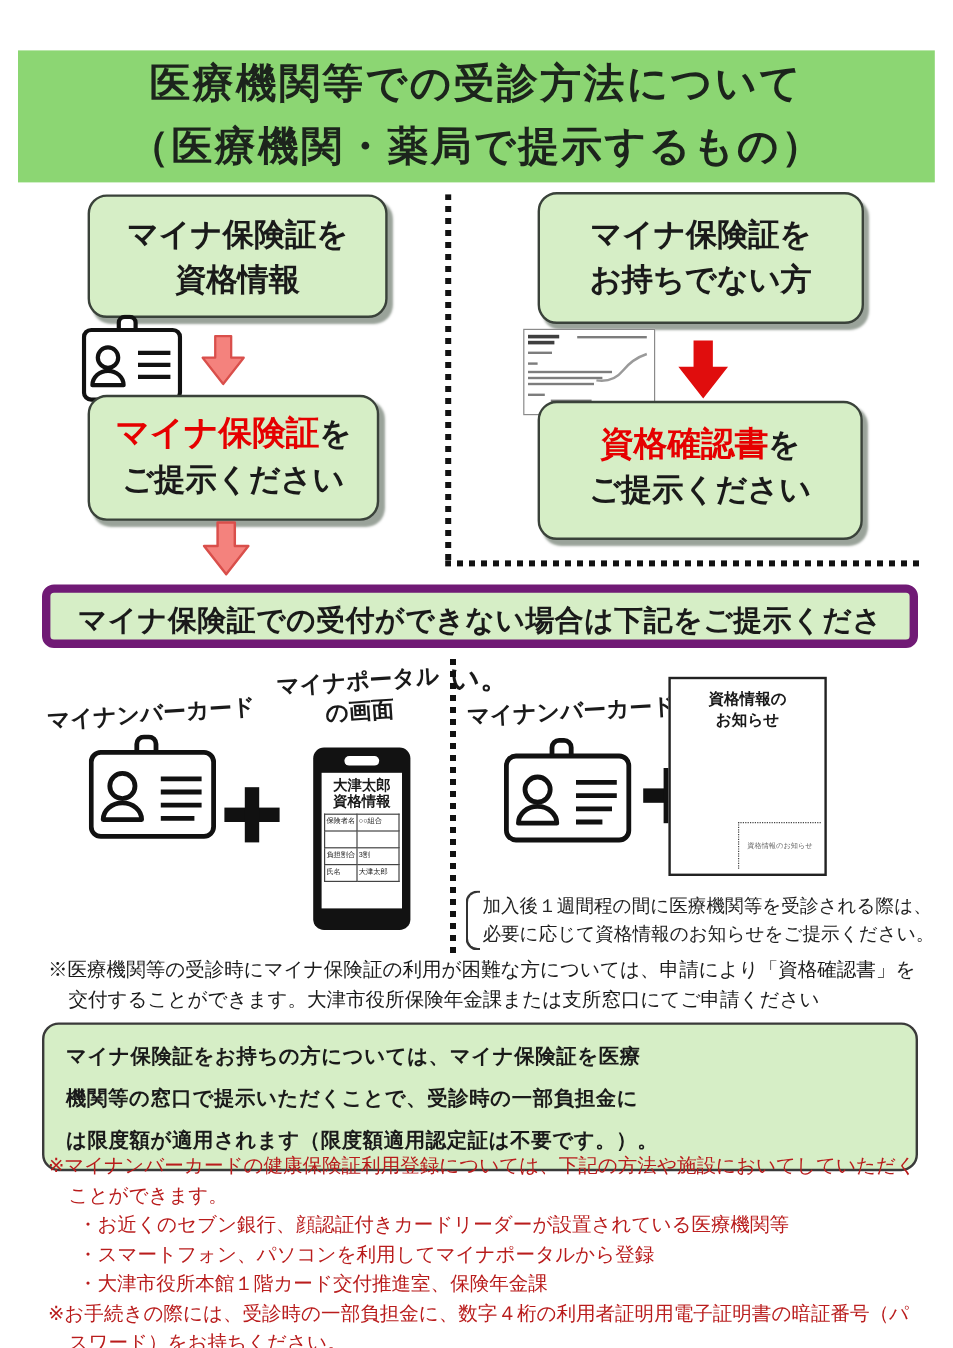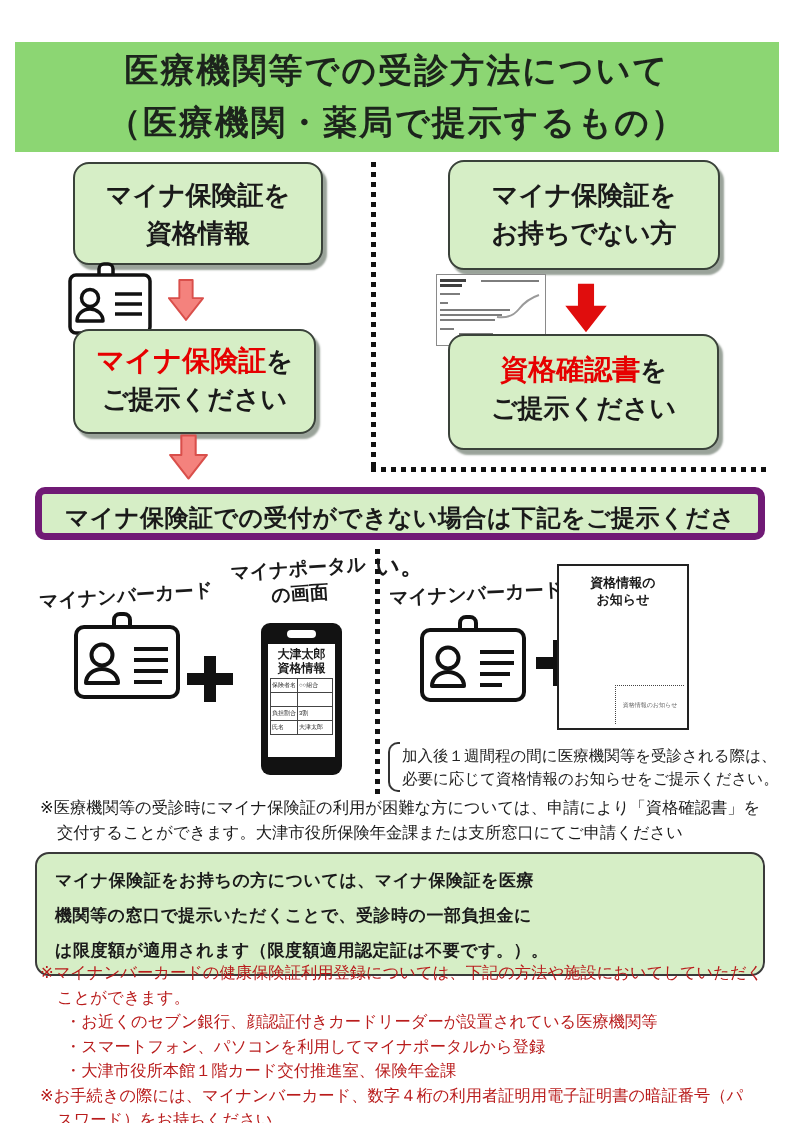--- a/index.html
+++ b/index.html
@@ -59,21 +59,21 @@
            display:flex;align-items:center;justify-content:center;font-size:6px;color:#666;}
 
   
   .bnote{position:absolute;left:388px;top:710px;width:481px;display:flex;align-items:stretch;}
   .bracket{width:10px;flex:0 0 10px;}
   .bracket.bl{border-left:2px solid #333;border-top:2px solid #333;border-bottom:2px solid #333;border-radius:10px 0 0 10px;}
   .bracket.br{border-right:2px solid #333;border-top:2px solid #333;border-bottom:2px solid #333;border-radius:0 10px 10px 0;}
   .btext{flex:1;font-size:15.5px;line-height:23px;padding:2px 2px;text-align:left;color:#222;}
 
   
-  .note1{position:absolute;left:40px;top:763px;width:740px;font-size:16.3px;line-height:25px;color:#1a1a1a;}
+  .note1{position:absolute;left:40px;top:763px;width:740px;font-size:16.3px;line-height:25px;color:#1a1a1a;font-family:Liberation Serif, serif;}
   .notes2{position:absolute;left:40px;top:928px;width:744px;font-size:16.3px;line-height:24.5px;color:#b91c1c;}
   .ind1{padding-left:17px;} .ind2{padding-left:25px;}
 </style>
 </head>
 <body>
 
 <div class="page">
 
   <div class="header">
     <div>医療機関等での受診方法について</div>
@@ -245,17 +245,17 @@
     <div>機関等の窓口で提示いただくことで、受診時の一部負担金に</div>
     <div>は限度額が適用されます（限度額適用認定証は不要です。）。</div>
   </div>
 
   <div class="notes2">
     <div>※マイナンバーカードの健康保険証利用登録については、下記の方法や施設においてしていただく</div>
     <div class="ind1">ことができます。</div>
     <div class="ind2">・お近くのセブン銀行、顔認証付きカードリーダーが設置されている医療機関等</div>
     <div class="ind2">・スマートフォン、パソコンを利用してマイナポータルから登録</div>
     <div class="ind2">・大津市役所本館１階カード交付推進室、保険年金課</div>
-    <div>※お手続きの際には、マイナンバーカード、数字４桁の利用者証明用電子証明書の暗証番号（パ</div>
+    <div>※お手続きの際には、受診時の一部負担金に、数字４桁の利用者証明用電子証明書の暗証番号（パ</div>
     <div class="ind1">スワード）をお持ちください。</div>
   </div>
 
 </div>
 
 </body></html>

